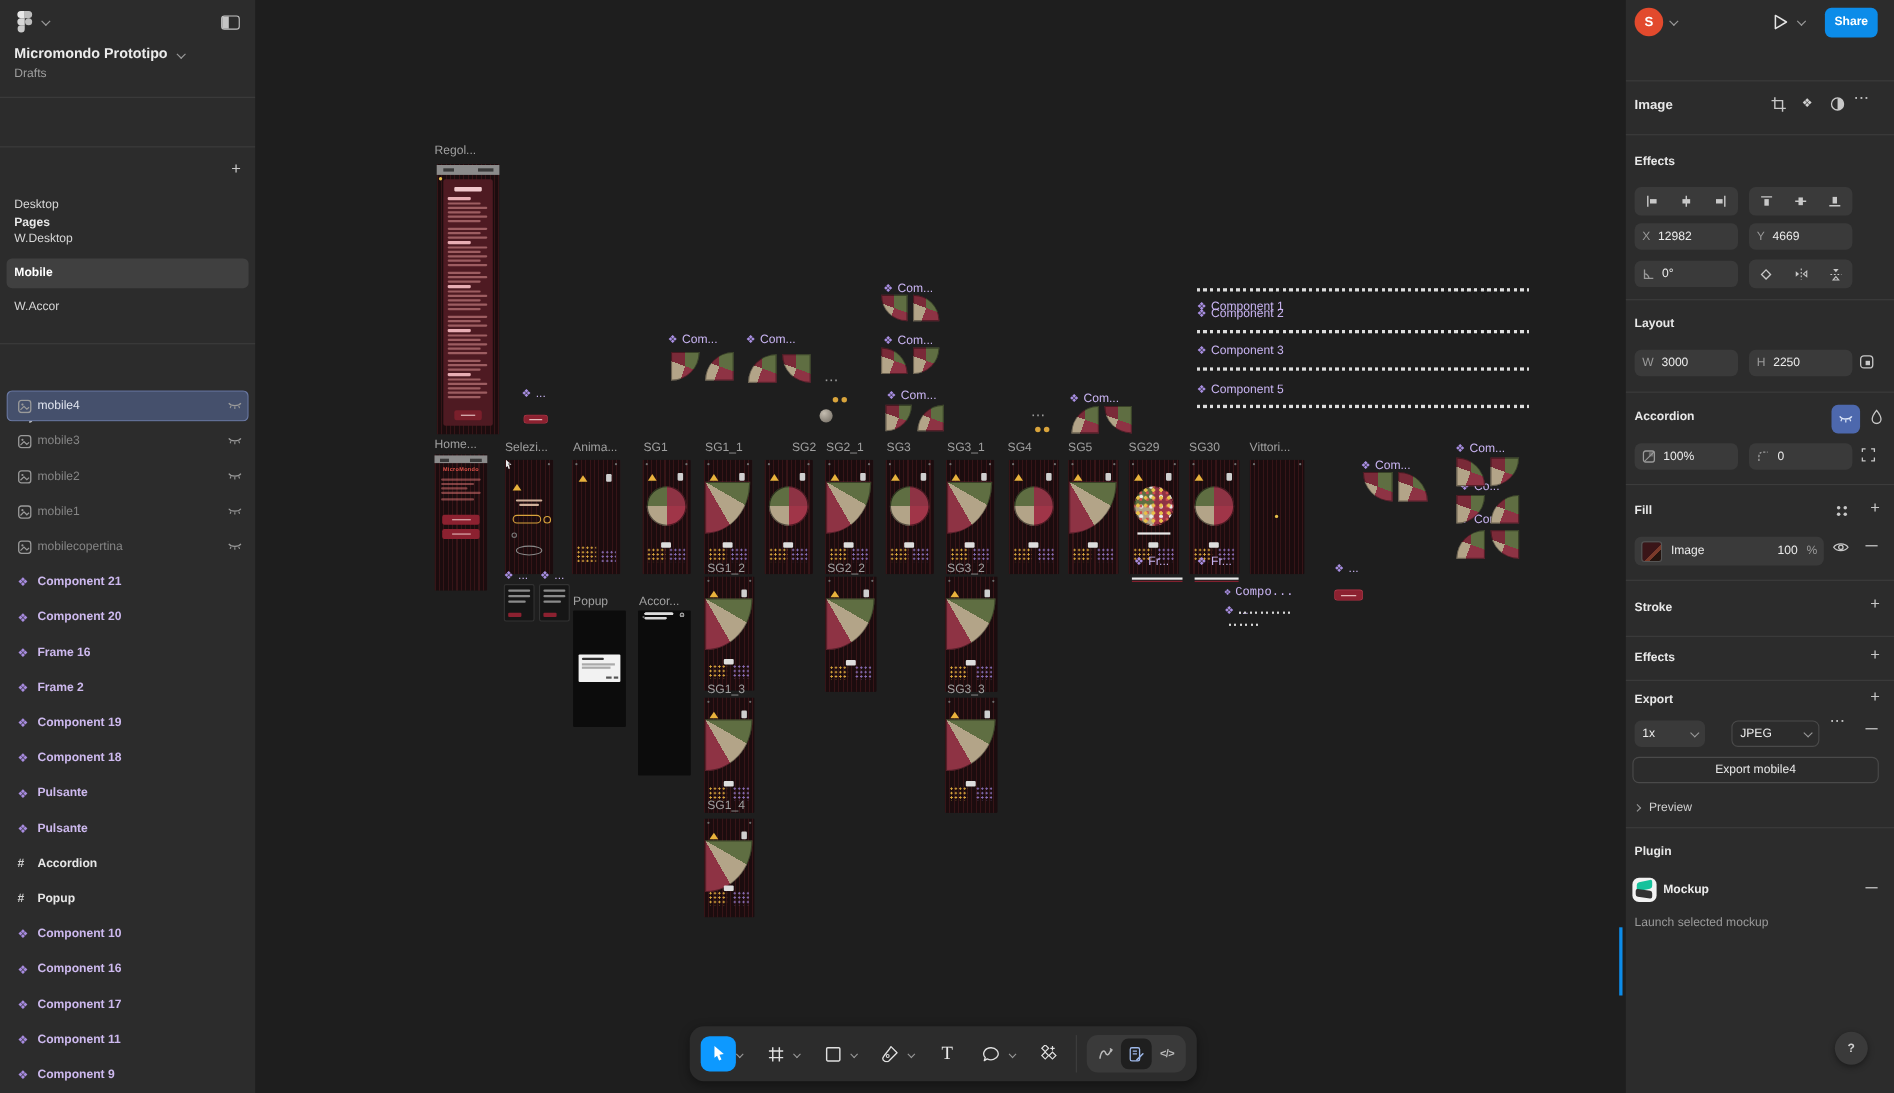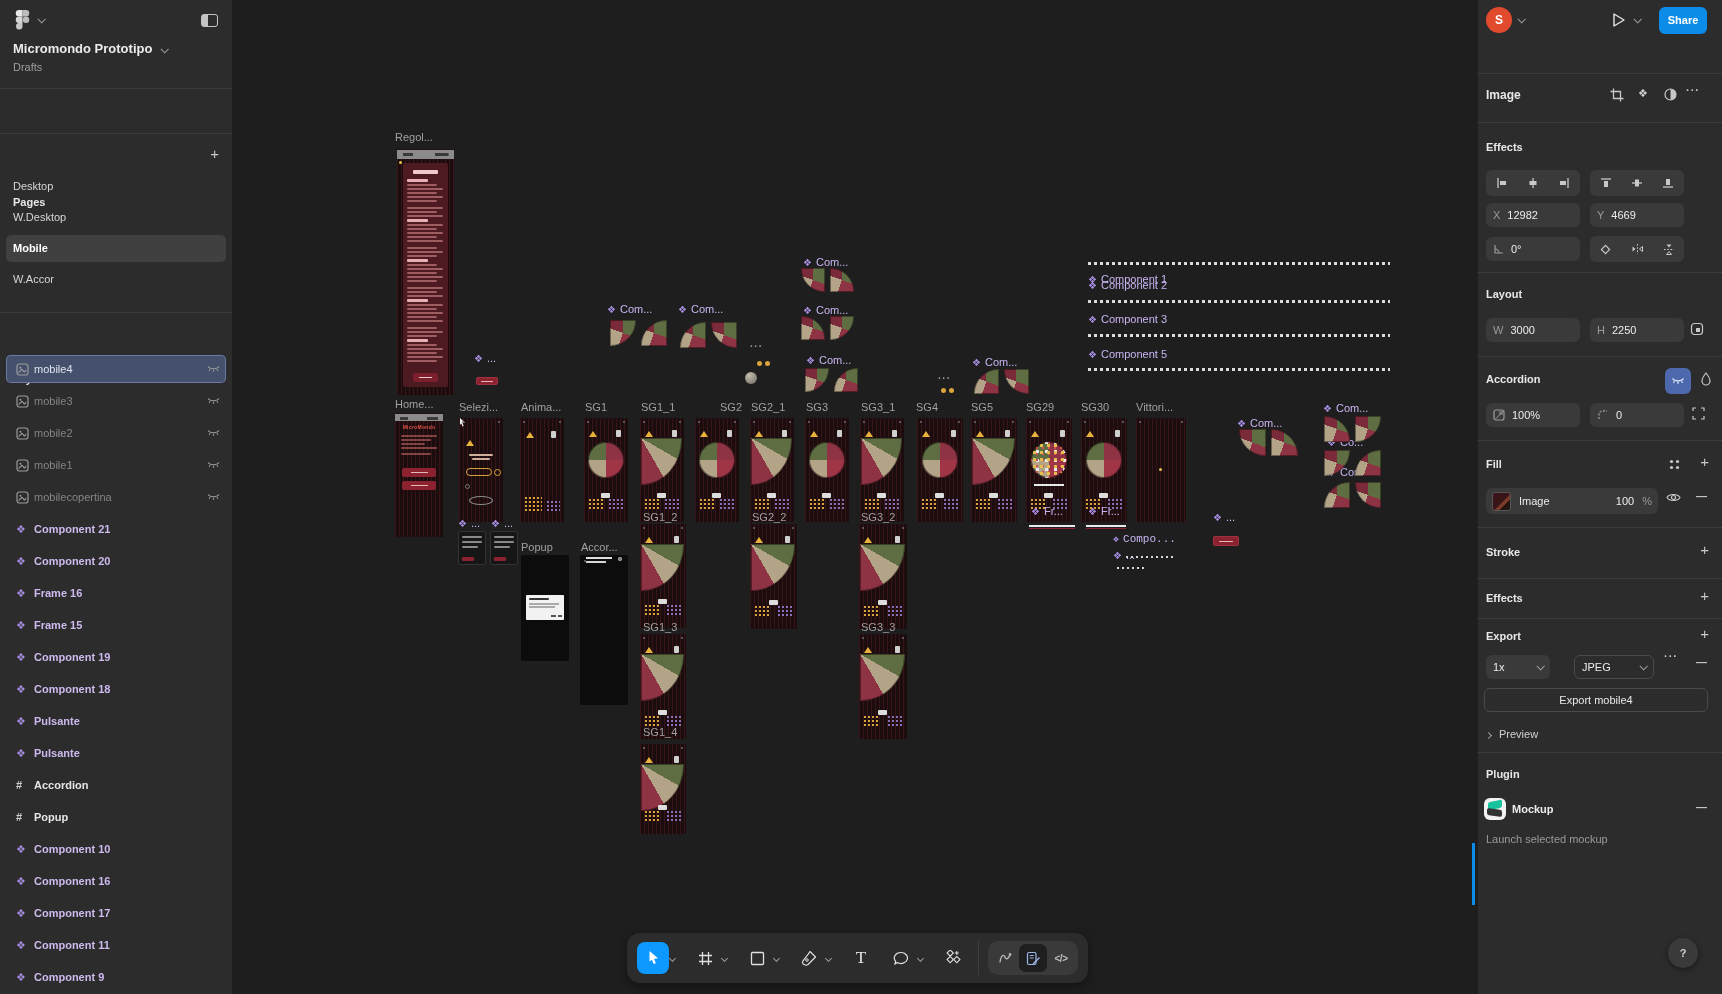--- a/index.html
+++ b/index.html
@@ -698,21 +698,21 @@
         <div class="layer-row" style="top: 579px;">
           <span class="layer-ic">
             <span class="comp-ic">❖</span>
           </span>
           <span class="layer-label lab-purple">Frame 16</span>
         </div>
         <div class="layer-row" style="top: 611px;">
           <span class="layer-ic">
             <span class="comp-ic">❖</span>
           </span>
-          <span class="layer-label lab-purple">Frame 15</span>
+          <span class="layer-label lab-purple">Frame 2</span>
         </div>
         <div class="layer-row" style="top: 643px;">
           <span class="layer-ic">
             <span class="comp-ic">❖</span>
           </span>
           <span class="layer-label lab-purple">Component 19</span>
         </div>
         <div class="layer-row" style="top: 675px;">
           <span class="layer-ic">
             <span class="comp-ic">❖</span>

